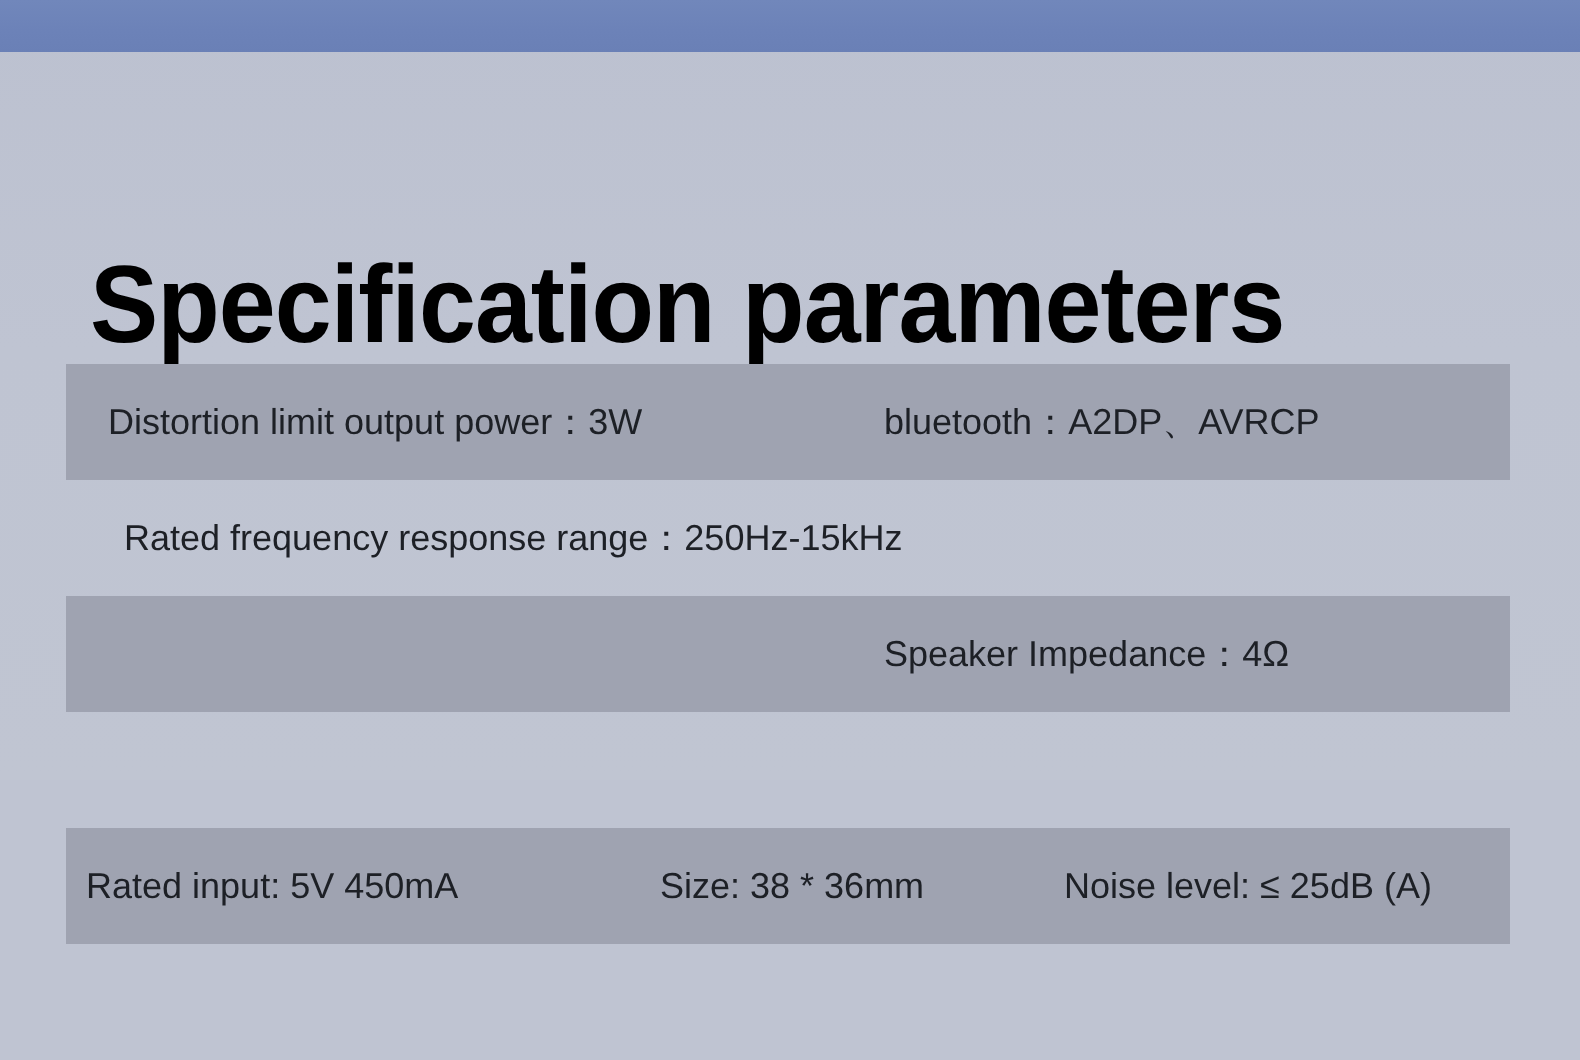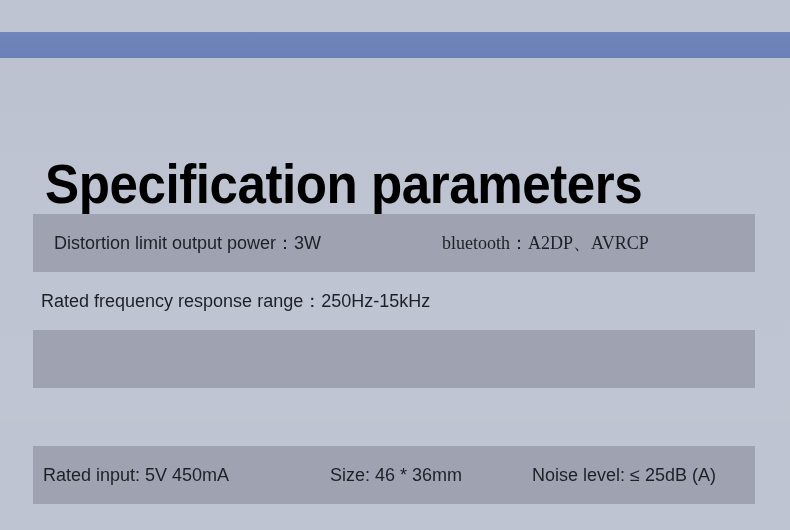--- a/index.html
+++ b/index.html
@@ -13,21 +13,20 @@
     font-family: "Liberation Sans", "DejaVu Sans", sans-serif;
     background: #bfc4d2;
   }
 
   #page {
     position: relative;
     width: 790px;
     height: 390px;
     background: linear-gradient(180deg, #bcc1d0 0%, #bfc4d2 45%, #c0c5d2 100%);
     box-sizing: border-box;
-    margin-top: 32px;
   }
 
   
   #top-band {
     position: absolute;
     left: 0;
     top: 0;
     width: 790px;
     height: 26px;
     background: linear-gradient(180deg, #7187bb 0%, #6c82b8 60%, #6a80b6 100%);
@@ -75,29 +74,29 @@
     transform: translateY(-50%);
     font-size: 18px;
     line-height: 22px;
     color: #1d2026;
     white-space: nowrap;
     font-family: "Liberation Sans", "DejaVu Sans", sans-serif;
   }
 
   
   .col-a { left: 21px; }
-  .col-b { left: 409px; font-family: Liberation Serif, serif; }
+  .col-b { left: 409px; }
 
   
   .r5-a { left: 10px; }
   .r5-b { left: 297px; }
   .r5-c { left: 499px; }
 
   
-  .col-wide { left: 8px; }
+  .col-wide { left: 29px; }
 </style>
 </head>
 <body>
 
 <div id="page">
 
   <div id="top-band"></div>
 
   <h1 id="title">Specification parameters</h1>
 
@@ -106,25 +105,26 @@
     <div class="spec-row band-dark">
       <span class="spec-cell col-a">Distortion limit output power：3W</span>
       <span class="spec-cell col-b">bluetooth：A2DP、AVRCP</span>
     </div>
 
     <div class="spec-row band-light">
       <span class="spec-cell col-wide">Rated frequency response range：250Hz-15kHz</span>
     </div>
 
     <div class="spec-row band-dark">
+      <span class="spec-cell col-b">Speaker Impedance：4Ω</span>
     </div>
 
     <div class="spec-row band-light">
     </div>
 
     <div class="spec-row band-dark">
       <span class="spec-cell r5-a">Rated input: 5V 450mA</span>
-      <span class="spec-cell r5-b">Size: 46 * 36mm</span>
+      <span class="spec-cell r5-b">Size: 38 * 36mm</span>
       <span class="spec-cell r5-c">Noise level: ≤ 25dB (A)</span>
     </div>
 
   </div>
 </div>
 
 </body></html>

